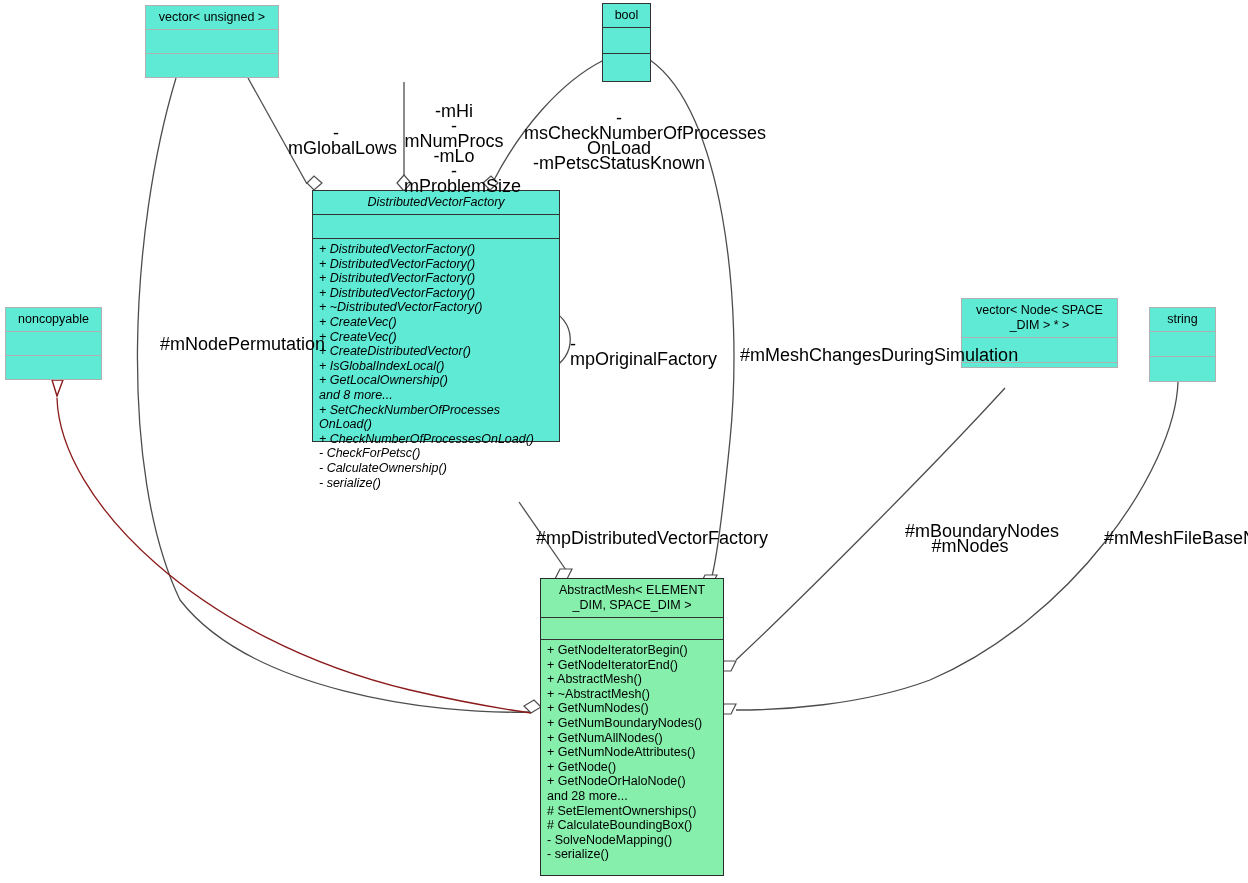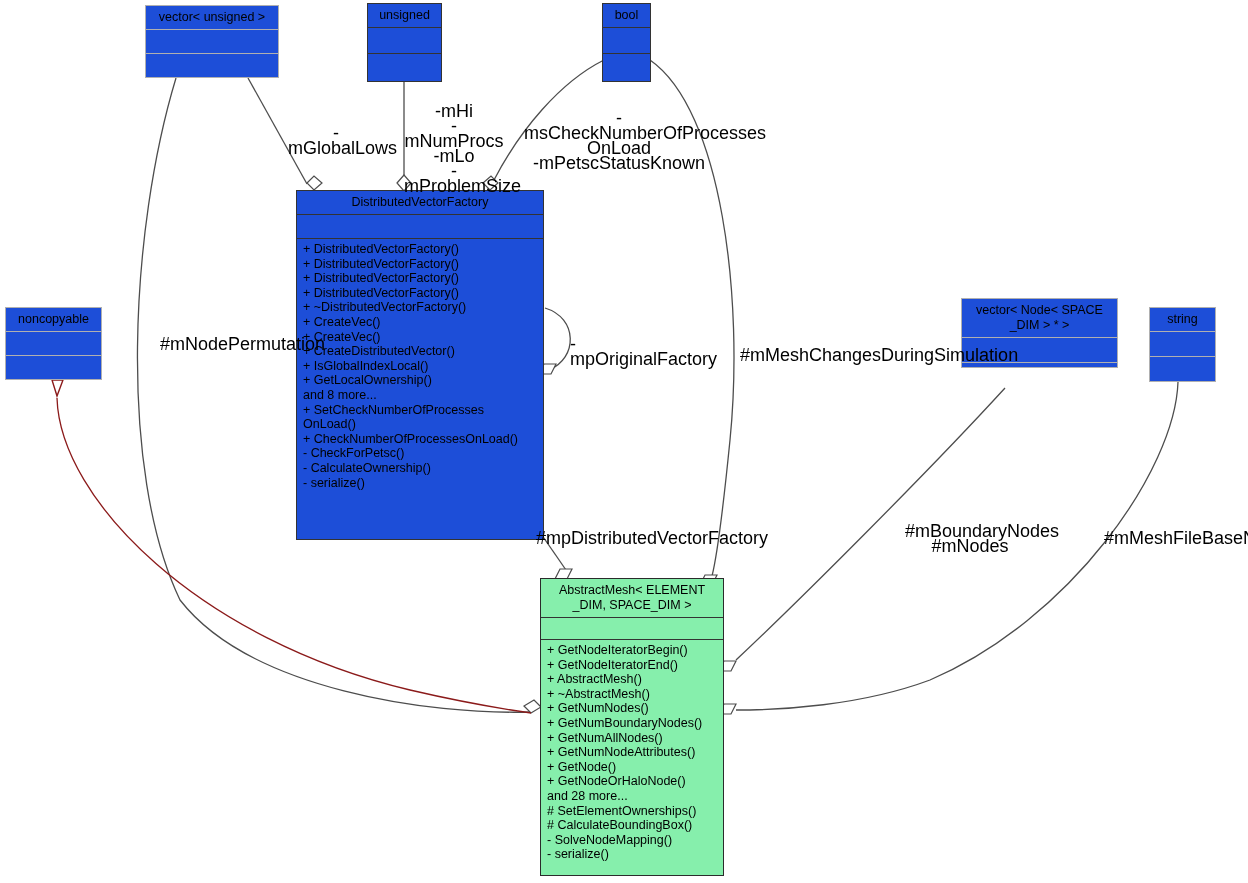--- a/index.html
+++ b/index.html
@@ -23,21 +23,21 @@
   svg.edges {
     position: absolute;
     left: 0; top: 0;
     width: 1248px;
     height: 883px;
     pointer-events: none;
   }
   .uml-box {
     position: absolute;
     box-sizing: border-box;
-    background: #1d4ed8;
+    background: #5eead4;
     border: 1px solid #b0b0b0;
     display: flex;
     flex-direction: column;
   }
   .uml-box.strong {
     border: 1px solid #333333;
   }
   .uml-box.filled {
     background: #86efac;
     border: 1px solid #2b2b2b;
@@ -127,25 +127,20 @@
       <polygon points="52,380 63,380 57,396" fill="#ffffff" stroke="#8b1a1a" stroke-width="1.4"></polygon>
     </g>
   </svg>
 
   <div class="uml-box" style="left:145px; top:5px; width:134px; height:73px;">
     <div class="uml-title">vector&lt; unsigned &gt;</div>
     <div class="uml-attrs" style="height:24px;"></div>
     <div class="uml-ops empty"></div>
   </div>
 
-  <div class="uml-box strong" style="left:367px; top:3px; width:75px; height:79px;">
-    <div class="uml-title">unsigned</div>
-    <div class="uml-attrs" style="height:26px;"></div>
-    <div class="uml-ops empty"></div>
-  </div>
 
   <div class="uml-box strong" style="left:602px; top:3px; width:49px; height:79px;">
     <div class="uml-title">bool</div>
     <div class="uml-attrs" style="height:26px;"></div>
     <div class="uml-ops empty"></div>
   </div>
 
   <div class="uml-box" style="left:5px; top:307px; width:97px; height:73px;">
     <div class="uml-title">noncopyable</div>
     <div class="uml-attrs" style="height:24px;"></div>
@@ -158,21 +153,21 @@
     <div class="uml-attrs" style="height:25px;"></div>
     <div class="uml-ops empty"></div>
   </div>
 
   <div class="uml-box" style="left:1149px; top:307px; width:67px; height:75px;">
     <div class="uml-title">string</div>
     <div class="uml-attrs" style="height:25px;"></div>
     <div class="uml-ops empty"></div>
   </div>
 
-  <div class="uml-box strong" style="left:296px; top:190px; width:248px; height:350px;">
+  <div class="uml-box strong" style="left:312px; top:190px; width:248px; height:252px;font-style:italic;">
     <div class="uml-title">DistributedVectorFactory</div>
     <div class="uml-attrs" style="height:24px;"></div>
     <div class="uml-ops">+ DistributedVectorFactory()
 + DistributedVectorFactory()
 + DistributedVectorFactory()
 + DistributedVectorFactory()
 + ~DistributedVectorFactory()
 + CreateVec()
 + CreateVec()
 + CreateDistributedVector()

